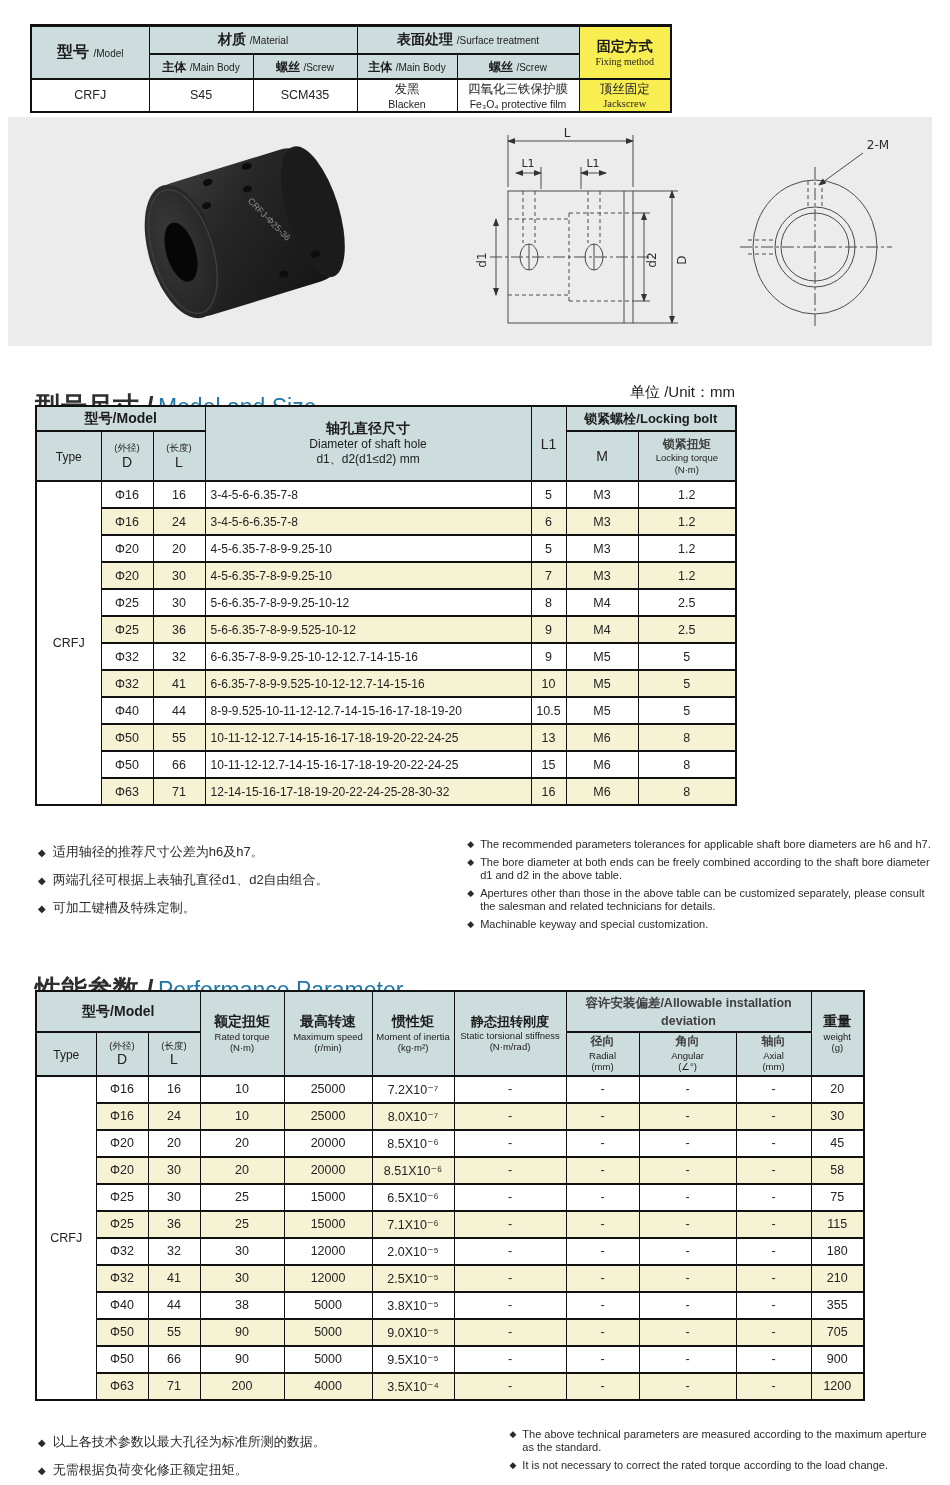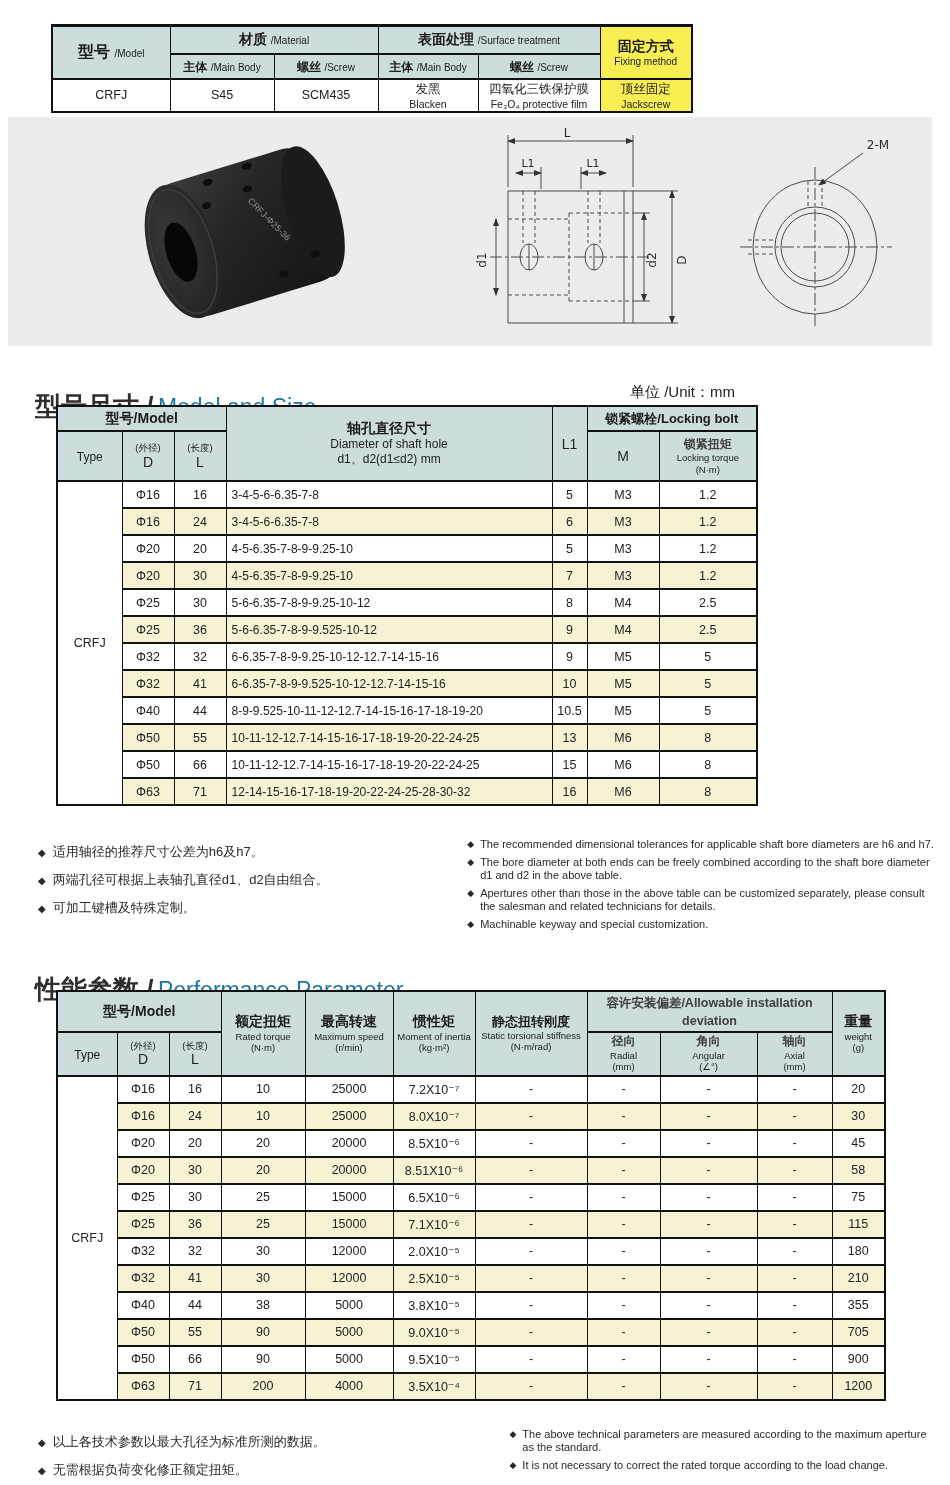--- a/index.html
+++ b/index.html
@@ -4,31 +4,31 @@
 <style>
   * { margin:0; padding:0; box-sizing:border-box; }
   body { background:#fff; }
   .page {
     position:relative; width:950px; height:1485px; background:#fff;
     font-family:"Liberation Sans","DejaVu Sans",sans-serif; color:#222;
     overflow:hidden;
   }
 
   
-  table { border-collapse:collapse; table-layout:fixed;margin-left:21px; }
+  table { border-collapse:collapse; table-layout:fixed; }
   th, td { border:1px solid #111; border-top:2px solid #111; border-bottom:2px solid #111;
            text-align:center; vertical-align:middle; padding:1px 2px; }
   .hl { background:#f8ee52; }
   .alt td { background:#f6f3d5; }
   td.type-cell { background:#fff; font-size:13px; }
 
   
   .spec-table { position:absolute; left:30px; top:24px; width:640px; border:2px solid #111; border-top:3px solid #111; }
   .spec-table th { background:#cddcdc; }
-  .spec-table .hl { background:#f8ee52; }
+  .spec-table .hl { background:#f8ee52;font-family:Liberation Serif, serif; }
   .hcn { font-size:14px; font-weight:bold; color:#1c1c1c; }
   .hcn-big { font-size:16px; font-weight:bold; color:#1c1c1c; }
   .hen { font-size:10px; font-weight:normal; color:#1c1c1c; }
   .spec-table td { font-size:12.5px; height:32px; }
   .cell-cn { font-size:12.5px; }
   .cell-en { font-size:10.5px; }
   .spec-table .hrow1 th { height:28px; }
   .spec-table .hrow2 th { height:25px; }
 
   
@@ -383,21 +383,21 @@
 
   <div class="notes" style="left:38px; top:838px; width:900px;">
     <div class="notes-cn" id="size-notes-cn">
         <div class="n-item"><span class="bullet">◆</span><span>适用轴径的推荐尺寸公差为h6及h7。</span></div>
         <div class="n-item"><span class="bullet">◆</span><span>两端孔径可根据上表轴孔直径d1、d2自由组合。</span></div>
         <div class="n-item"><span class="bullet">◆</span><span>可加工键槽及特殊定制。</span></div>
       </div>
     <div class="notes-en" id="size-notes-en">
         <div class="n-item">
           <span class="bullet">◆</span>
-          <span>The recommended dimensional tolerances for applicable shaft bore diameters are h6 and h7.</span>
+          <span>The recommended parameters tolerances for applicable shaft bore diameters are h6 and h7.</span>
         </div>
         <div class="n-item">
           <span class="bullet">◆</span>
           <span>The bore diameter at both ends can be freely combined according to the shaft bore diameter d1 and d2 in the above table.</span>
         </div>
         <div class="n-item">
           <span class="bullet">◆</span>
           <span>Apertures other than those in the above table can be customized separately, please consult the salesman and related technicians for details.</span>
         </div>
         <div class="n-item">

